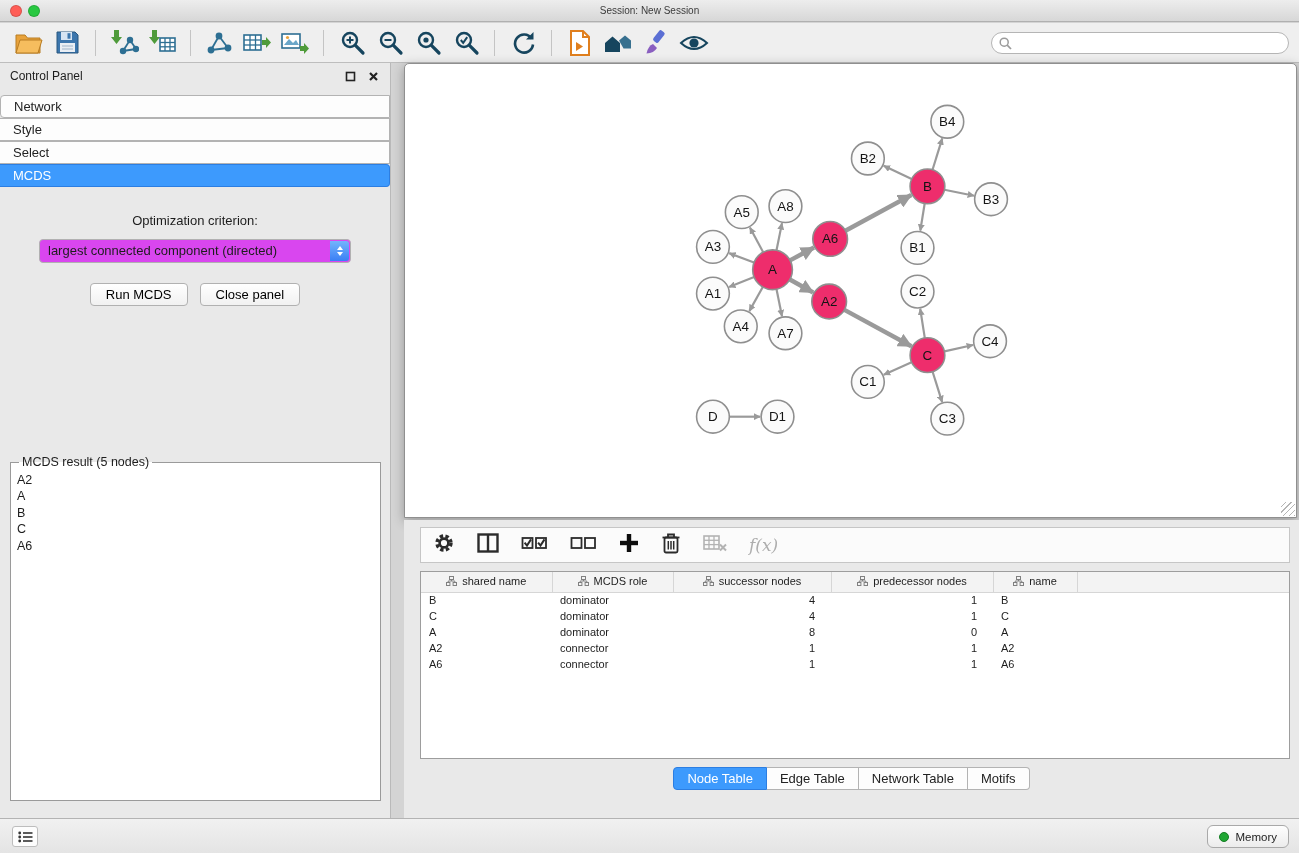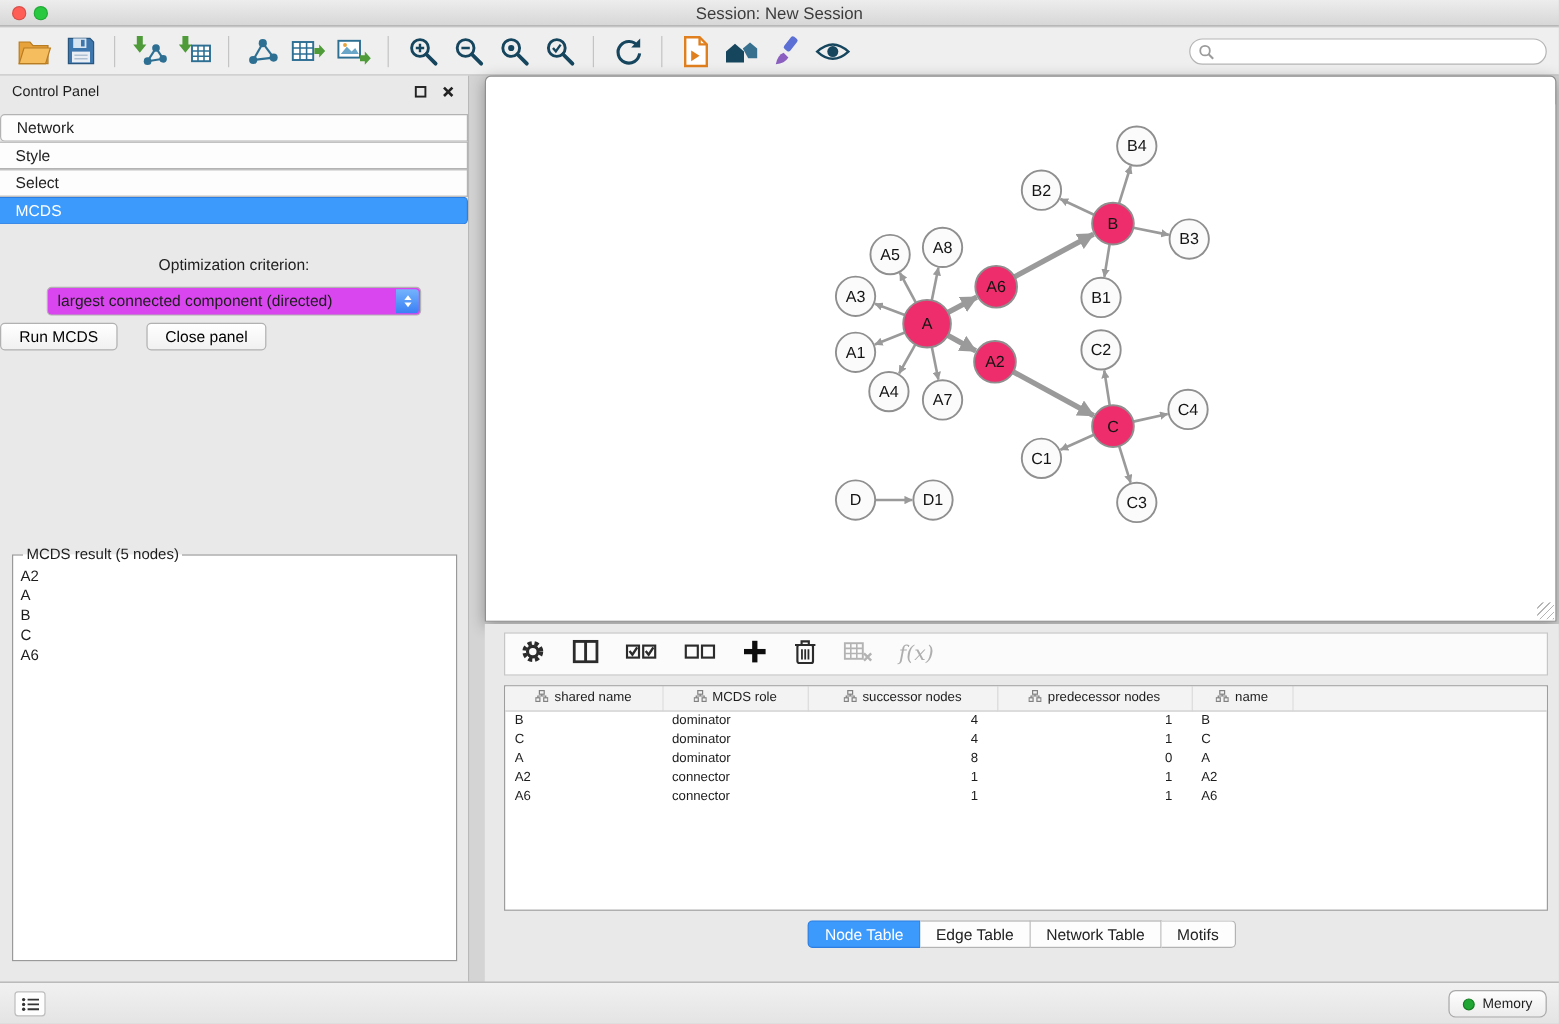--- a/index.html
+++ b/index.html
@@ -2,21 +2,21 @@
 <html><head>
 <meta charset="utf-8">
 <style>
   * { margin:0; padding:0; box-sizing:border-box; }
   html,body { width:1299px; height:853px; overflow:hidden; background:#d4d4d4;
               font-family:"Liberation Sans", sans-serif; color:#1d1d1d; }
 
   
   .titlebar { position:absolute; top:0; left:0; right:0; height:22px;
     background:linear-gradient(#ededed,#d7d7d7); border-bottom:1px solid #b0b0b0;
-    text-align:center; line-height:22px; font-size:14px; color:#3c3c3c; }
+    text-align:center; line-height:22px; font-size:10px; color:#3c3c3c; }
   .light { position:absolute; top:5px; width:12px; height:12px; border-radius:50%; border:1px solid rgba(0,0,0,.15); }
 
   
   .toolbar { position:absolute; top:23px; left:0; right:0; height:40px;
     background:#efefef; border-bottom:1px solid #bdbdbd;
     display:flex; align-items:center; padding:0 10px; }
   .tb-btn { width:38px; height:34px; display:flex; align-items:center; justify-content:center; border-radius:4px; }
   .tb-sep { width:1px; height:26px; background:#c4c4c4; margin:0 9px; }
   .search-wrap { margin-left:auto; position:relative; }
   .search-wrap svg { position:absolute; left:8px; top:5px; }
@@ -40,21 +40,21 @@
   .opt-label { text-align:center; margin-top:26px; font-size:13px; }
   .dropdown { margin:11px auto 0; width:312px; height:24px; background:#d946ef;
     border:1px solid #b1b1b1; border-radius:4px; position:relative;
     font-size:13px; line-height:22px; padding-left:8px; }
   .stepper { position:absolute; right:1px; top:1px; bottom:1px; width:19px;
     background:linear-gradient(#74b4fc,#3a7ff5); border-radius:0 3px 3px 0;
     display:flex; flex-direction:column; align-items:center; justify-content:center; gap:2px; }
   .tri-up { width:0; height:0; border:3.5px solid transparent; border-bottom:4.5px solid #fff; border-top:none; }
   .tri-down { width:0; height:0; border:3.5px solid transparent; border-top:4.5px solid #fff; border-bottom:none; }
 
-  .cp-buttons { display:flex; gap:24px; margin-top:6px; }
+  .cp-buttons { display:flex; justify-content:center; gap:12px; margin-top:20px; }
   .btn { background:linear-gradient(#ffffff,#f1f1f1); border:1px solid #b1b1b1; border-radius:4px;
     font-size:13px; padding:3px 15px; font-family:inherit; }
 
   .result-box { position:absolute; left:10px; right:9px; top:392px; bottom:17px;
     border:1px solid #9a9a9a; background:#fff; padding:3px 6px; }
   .result-box legend { font-size:12.5px; padding:0 3px; margin-left:2px; }
   .result-item { font-size:12.5px; line-height:16.4px; }
 
   
   .network-window { position:absolute; left:404px; top:63px; width:893px; height:455px;

